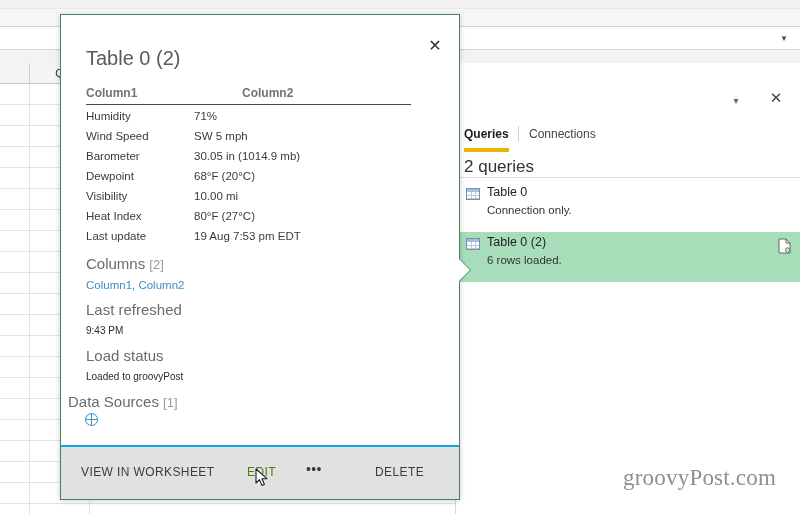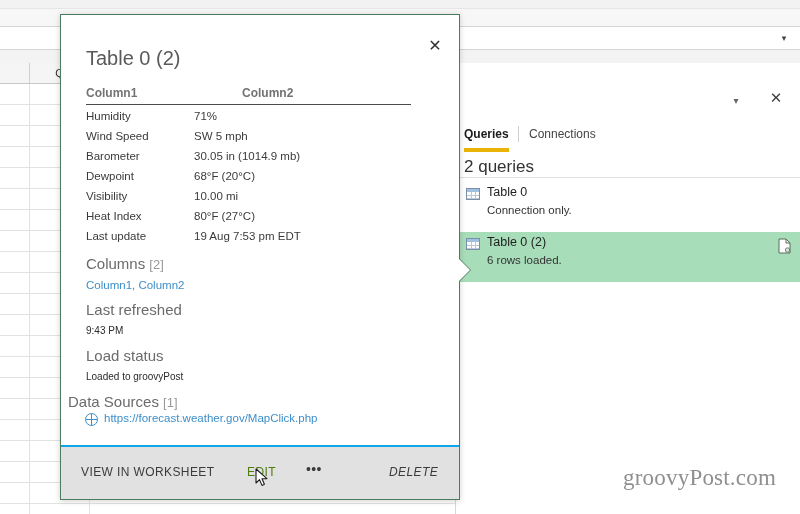--- a/index.html
+++ b/index.html
@@ -302,29 +302,28 @@
     <div class="sec-v" style="left:25px; top:310px;">9:43 PM</div>
 
     <div class="sec-h" style="left:25px; top:332px;">Load status</div>
     <div class="sec-v" style="left:25px; top:356px;">Loaded to groovyPost</div>
 
     <div class="sec-h" style="left:7px; top:378px;">
       <span>Data Sources</span>
       <span class="cnt">[1]</span>
     </div>
     <div class="globe" style="left:24px; top:398px;"></div>
-    <div class="sec-link" style="left:43px; top:397px;">https://forecast.weather.gov/MapClick.php</div>
 
     <div class="peek-arrow"></div>
 
     <div class="peek-foot">
       <div class="act" style="left:20px;">VIEW IN WORKSHEET</div>
       <div class="act hover" style="left:186px;">EDIT</div>
       <div class="act" style="left:245px; top:14px; font-size:14px;">•••</div>
-      <div class="act" style="left:328px;font-style:italic;">DELETE</div>
+      <div class="act" style="left:314px;">DELETE</div>
     </div>
   </div>
 
   <div class="cursor">
     <svg width="14" height="20" viewBox="0 0 14 20">
       <path d="M1 1 L1 15 L4.5 11.6 L7 17.4 L9.4 16.3 L7 10.8 L12 10.6 Z" fill="#ffffff" stroke="#1a1a1a" stroke-width="1.1" stroke-linejoin="round"></path>
     </svg>
   </div>
 
   <div class="watermark">groovyPost.com</div>

